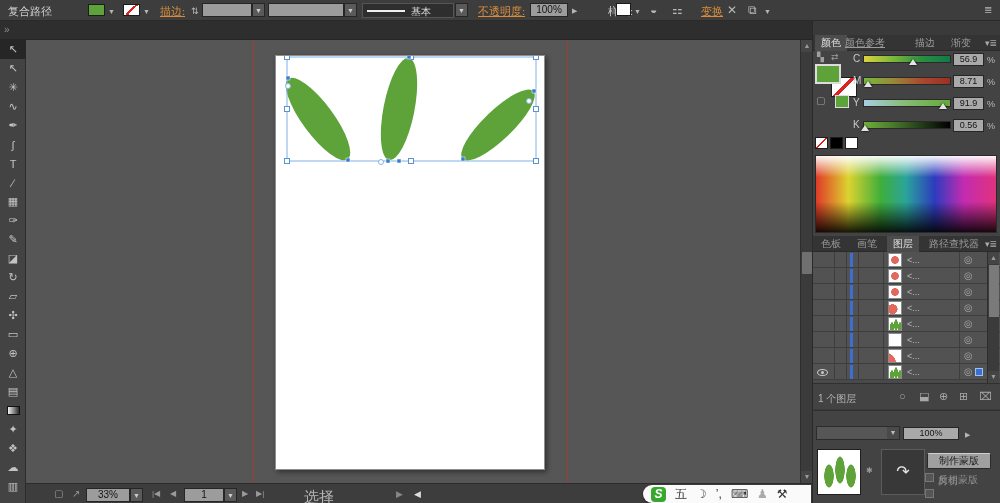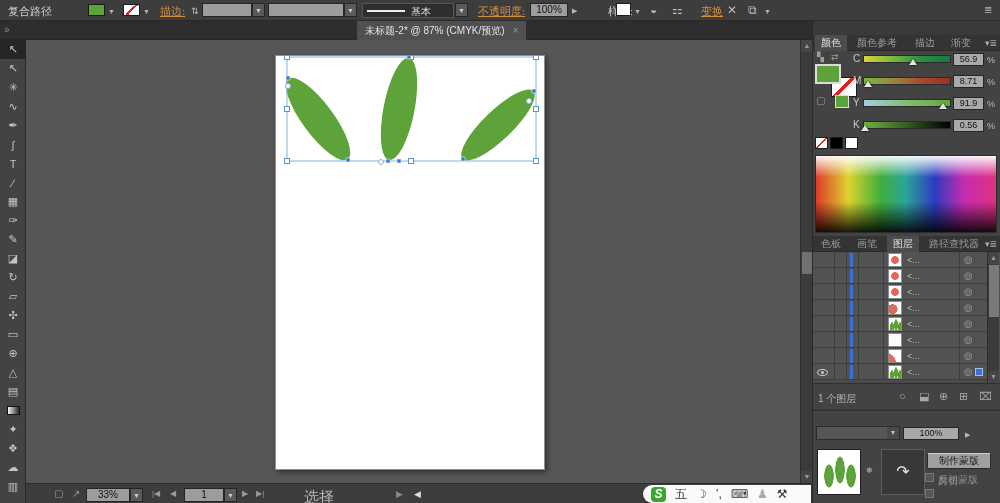--- a/index.html
+++ b/index.html
@@ -191,23 +191,20 @@
     <span class="cicon" style="left:672px;top:3px">⚏</span>
     <span class="cbar-label link" style="left:701px">变换</span>
     <span class="cicon" style="left:727px;top:3px">✕</span>
     <span class="cicon" style="left:748px;top:3px">⧉</span>
     <span class="caret" style="left:764px;top:8px">▼</span>
     <span class="cicon" style="left:984px;top:3px;font-size:10px">≣</span>
   </div>
 
   <div id="tab-bar">
     <span class="abs" style="left:4px;top:3px;color:#8d8d8d;font-size:10px">»</span>
-    <div class="doc-tab active" style="left:357px">
-      <span>未标题-2* @ 87% (CMYK/预览)</span><span class="tab-close">×</span>
-    </div>
   </div>
 
   <div id="tool-palette">
       <div class="tool active">
         <span>↖</span>
       </div>
       <div class="tool">
         <span>↖</span>
       </div>
       <div class="tool">
@@ -349,21 +346,21 @@
         <span class="ime-item">⚒</span>
       </div>
     <span class="dcaret" style="left:770px;top:3px">▶</span>
   </div>
 
   <div id="dock">
 
     <div class="ptabs" style="top:14px" id="color-tabs">
       <span class="pmenu">▾≣</span>
     <span class="ptab active" style="left: 2px;">颜色</span>
-        <span class="ptab" style="left: 38px;">颜色参考</span>
+        <span class="ptab" style="left: 26px; text-decoration: underline;">颜色参考</span>
         <span class="ptab" style="left: 96px;">描边</span>
         <span class="ptab" style="left: 132px;">渐变</span>
       </div>
 
     <div id="color-body">
       <span class="abs" style="left:4px;top:1px;color:#9f9f9f;font-size:9px">▚</span>
       <span class="abs" style="left:18px;top:1px;color:#9f9f9f;font-size:9px">⇄</span>
 
       <span class="sw sw-none" style="left:18px;top:26px;width:26px;height:20px"></span>
       <span class="sw" style="left: 2px; top: 13px; width: 26px; height: 20px; border: 2px solid rgb(220, 220, 220); background: rgb(93, 163, 58);" id="fill-proxy"></span>

